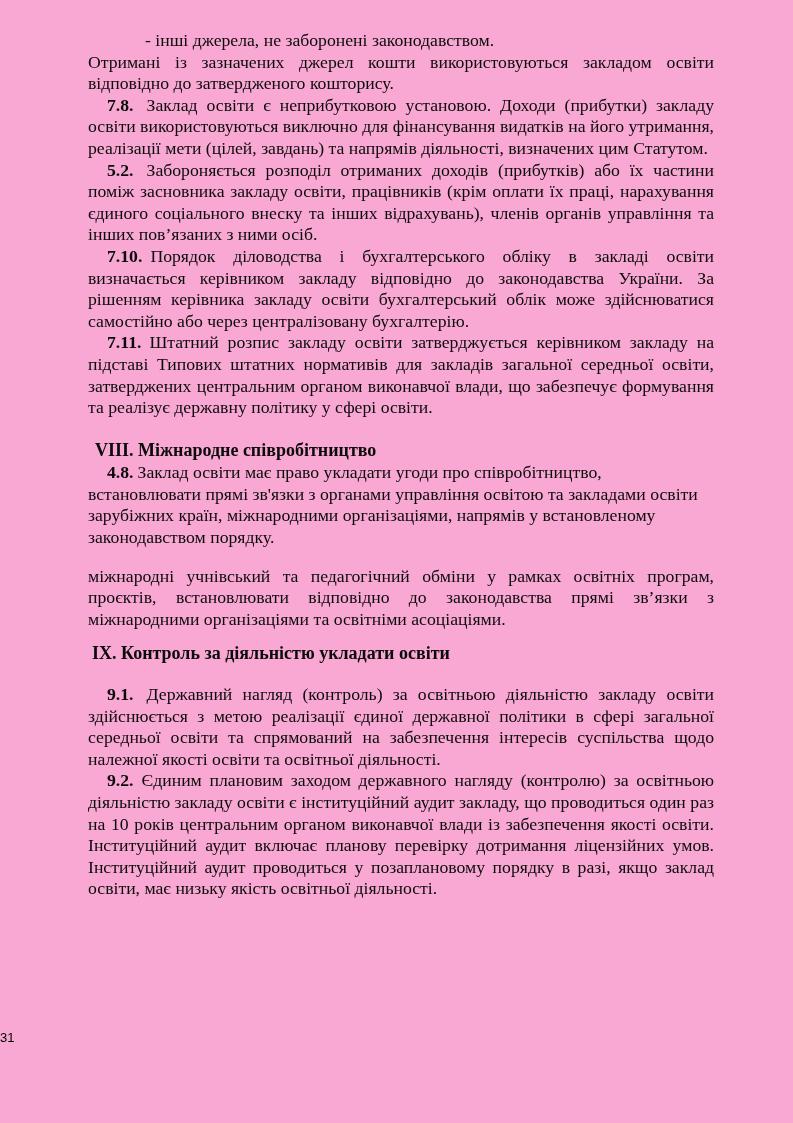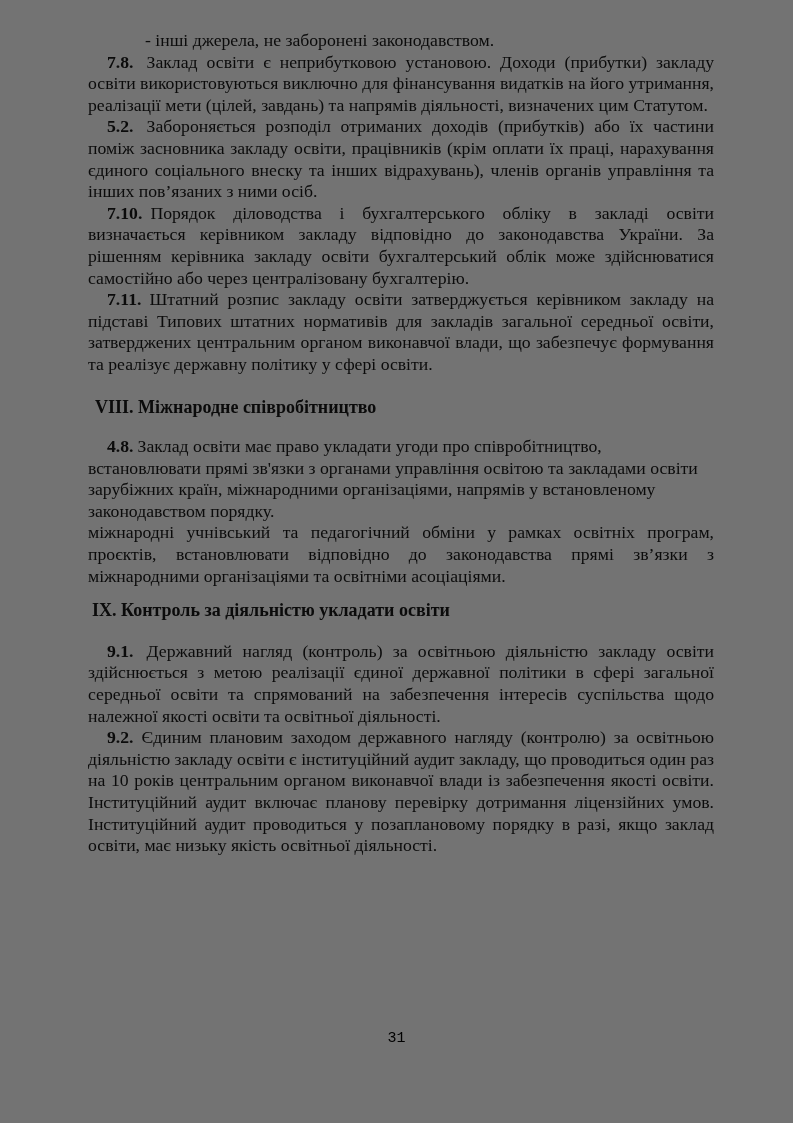--- a/index.html
+++ b/index.html
@@ -5,71 +5,72 @@
 <style>
   html, body {
     margin: 0;
     padding: 0;
     background: #ffffff;
   }
   .page {
     position: relative;
     width: 793px;
     height: 1123px;
-    background: #737373;
+    background: #f9a8d4;
     overflow: hidden;
     font-family: "Liberation Serif", serif;
     color: #0b0b0b;
   }
   .text-column {
     position: absolute;
     left: 88px;
     top: 30px;
     width: 626px;
     font-size: 17.7px;
     line-height: 21.6px;
     text-align: justify;
   }
   .para { margin: 0; }
   .para.left { text-align: left; }
   .para.indent-first { text-indent: 57px; }
   .para.outdent { margin-left: -9px; }
-  .para.space-above { margin-top: 0; }
+  .para.space-above { margin-top: 17px; }
   .num { font-weight: 700; margin-left: 19px; }
   .num.g-lg { padding-right: 13px; }
   .num.g-md { padding-right: 8px; }
   .num.g-sm { padding-right: 4px; }
   .section-heading {
     font-weight: 700;
     text-align: left;
-    margin: 21px 0 18px 7px;
+    margin: 21px 0 1px 7px;
     font-size: 18px;
   }
   .section-heading.heading-ix {
     margin: 13px 0 19px 4px;
   }
   .page-footer {
     position: absolute;
     left: 0;
     top: 1030px;
     width: 100%;
-    text-align: center;
-    font-family: Liberation Mono, monospace;
-    font-size: 15px;
+    text-align: left;
+    font-family: Liberation Sans, sans-serif;
+    font-size: 13px;
     color: #000;
   }
 </style>
 </head>
 <body>
 
 <div class="page">
   <div class="text-column">
 
     <p class="para indent-first">- інші джерела, не заборонені законодавством.</p>
 
+    <p class="para">Отримані із зазначених джерел кошти використовуються закладом освіти відповідно до затвердженого кошторису.</p>
 
     <p class="para"><span class="num g-lg">7.8.</span><span>Заклад освіти є неприбутковою установою. Доходи (прибутки) закладу освіти використовуються виключно для фінансування видатків на його утримання, реалізації мети (цілей, завдань) та напрямів діяльності, визначених цим Статутом.</span></p>
 
     <p class="para"><span class="num g-lg">5.2.</span><span>Забороняється розподіл отриманих доходів (прибутків) або їх частини поміж засновника закладу освіти, працівників (крім оплати їх праці, нарахування єдиного соціального внеску та інших відрахувань), членів органів управління та інших пов’язаних з ними осіб.</span></p>
 
     <p class="para"><span class="num g-md">7.10.</span><span>Порядок діловодства і бухгалтерського обліку в закладі освіти визначається керівником закладу відповідно до законодавства України. За рішенням керівника закладу освіти бухгалтерський облік може здійснюватися самостійно або через централізовану бухгалтерію.</span></p>
 
     <p class="para"><span class="num g-md">7.11.</span><span>Штатний розпис закладу освіти затверджується керівником закладу на підставі Типових штатних нормативів для закладів загальної середньої освіти, затверджених центральним органом виконавчої влади, що забезпечує формування та реалізує державну політику у сфері освіти.</span></p>
 
     <h2 class="section-heading">VIII. Міжнародне співробітництво</h2>

